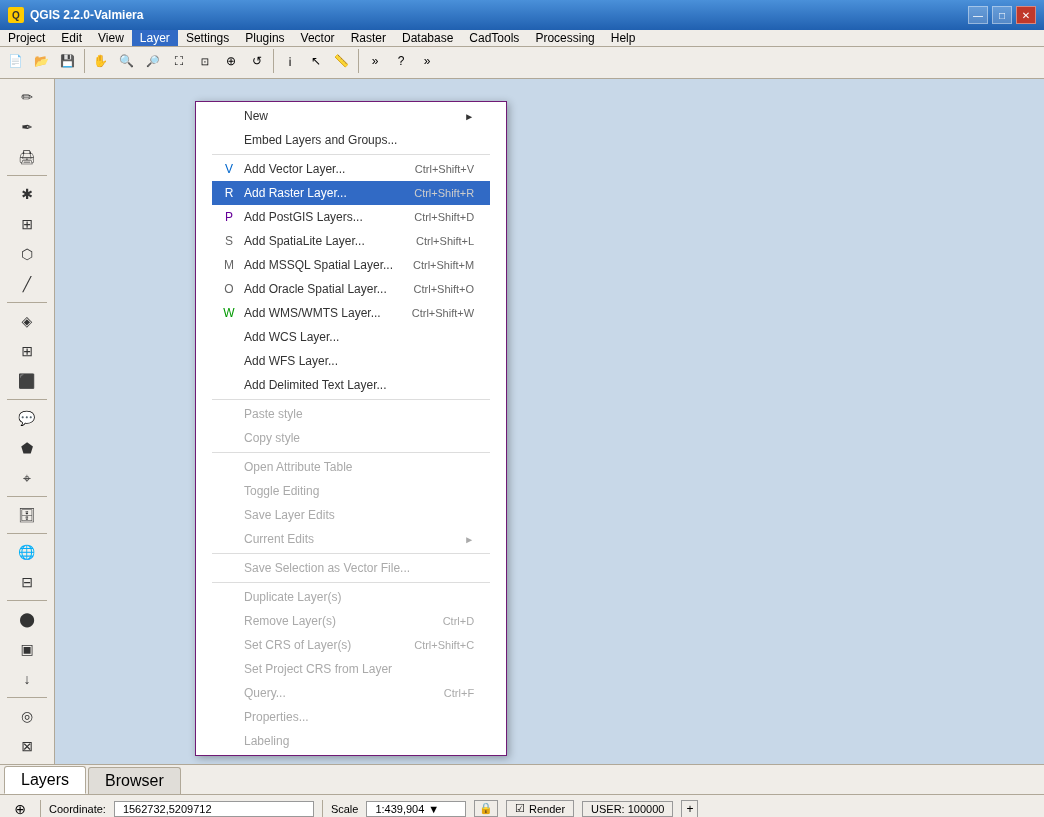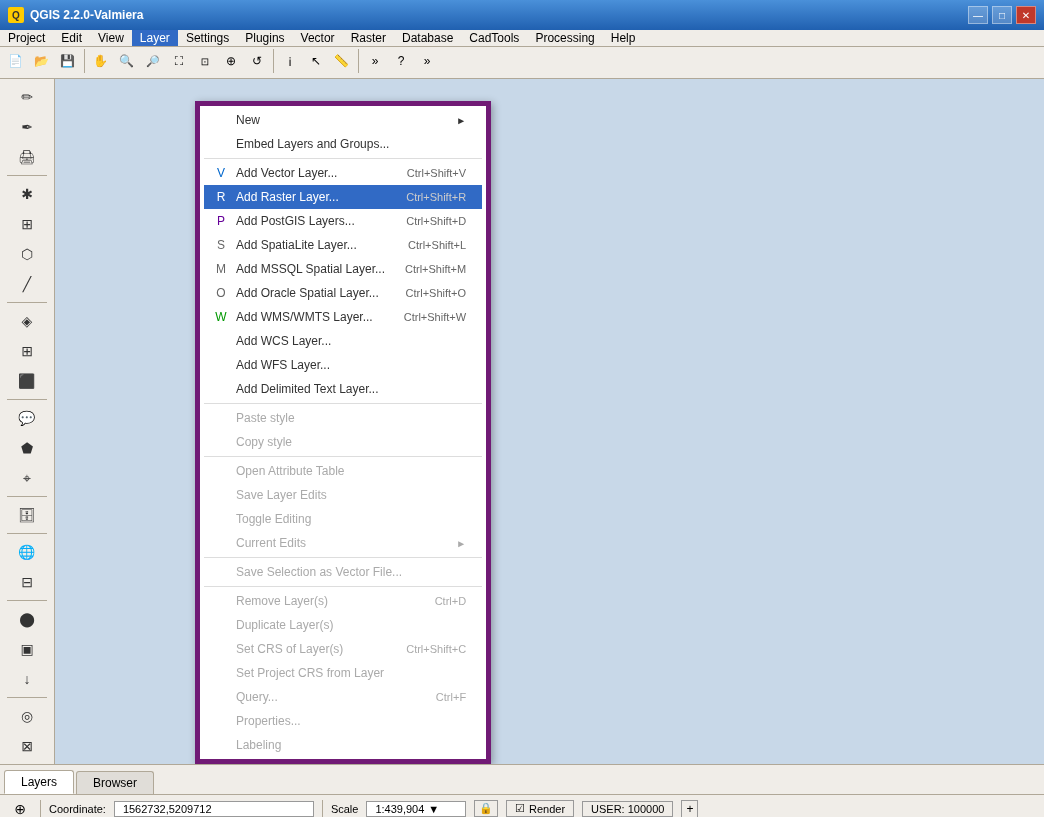--- a/index.html
+++ b/index.html
@@ -145,25 +145,25 @@
       background: #c8d8e8;
       position: relative;
     }
 
     
     #layer-dropdown {
       position: absolute;
       top: 22px;
       left: 140px;
       background: white;
-      border: 5px solid #701a75;
+      border: 1px solid #701a75;
       box-shadow: 2px 2px 8px rgba(0,0,0,0.3);
       z-index: 1000;
       min-width: 260px;
-      padding: 2px 4px;
+      padding: 2px 16px;
     }
     .dd-item {
       display: flex;
       align-items: center;
       padding: 3px 16px 3px 8px;
       cursor: pointer;
       min-height: 22px;
       color: #333;
       position: relative;
     }
@@ -210,21 +210,21 @@
       display: flex;
       align-items: flex-end;
       padding: 0 4px;
     }
     .tab-btn {
       padding: 4px 16px;
       border: 1px solid #b0a898;
       border-bottom: none;
       background: #e0ddd8;
       cursor: pointer;
-      font-size: 12px;
+      font-size: 16px;
       margin-right: 2px;
       border-radius: 3px 3px 0 0;
     }
     .tab-btn.active {
       background: white;
       border-bottom: 1px solid white;
     }
 
     
     #status-bar {
@@ -460,51 +460,51 @@
       </div>
       <div class="dd-separator"></div>
 
       <div class="dd-item disabled">
         <span class="dd-item-icon"></span>
         <span class="dd-item-label">Open Attribute Table</span>
       </div>
 
       <div class="dd-item disabled">
         <span class="dd-item-icon"></span>
+        <span class="dd-item-label">Toggle Editing</span>
+      </div>
+
+      <div class="dd-item disabled">
+        <span class="dd-item-icon"></span>
         <span class="dd-item-label">Save Layer Edits</span>
-      </div>
-
-      <div class="dd-item disabled">
-        <span class="dd-item-icon"></span>
-        <span class="dd-item-label">Toggle Editing</span>
       </div>
 
       <div class="dd-item disabled">
         <span class="dd-item-icon"></span>
         <span class="dd-item-label">Current Edits</span>
         <span class="dd-arrow" style="color:#aaa">►</span>
       </div>
       <div class="dd-separator"></div>
 
 
       <div class="dd-item disabled">
         <span class="dd-item-icon"></span>
         <span class="dd-item-label">Save Selection as Vector File...</span>
       </div>
       <div class="dd-separator"></div>
 
       <div class="dd-item disabled">
         <span class="dd-item-icon"></span>
+        <span class="dd-item-label">Duplicate Layer(s)</span>
+      </div>
+
+      <div class="dd-item disabled">
+        <span class="dd-item-icon"></span>
         <span class="dd-item-label">Remove Layer(s)</span>
         <span class="dd-item-shortcut-disabled">Ctrl+D</span>
-      </div>
-
-      <div class="dd-item disabled">
-        <span class="dd-item-icon"></span>
-        <span class="dd-item-label">Duplicate Layer(s)</span>
       </div>
 
       <div class="dd-item disabled">
         <span class="dd-item-icon"></span>
         <span class="dd-item-label">Set CRS of Layer(s)</span>
         <span class="dd-item-shortcut-disabled">Ctrl+Shift+C</span>
       </div>
 
       <div class="dd-item disabled">
         <span class="dd-item-icon"></span>

